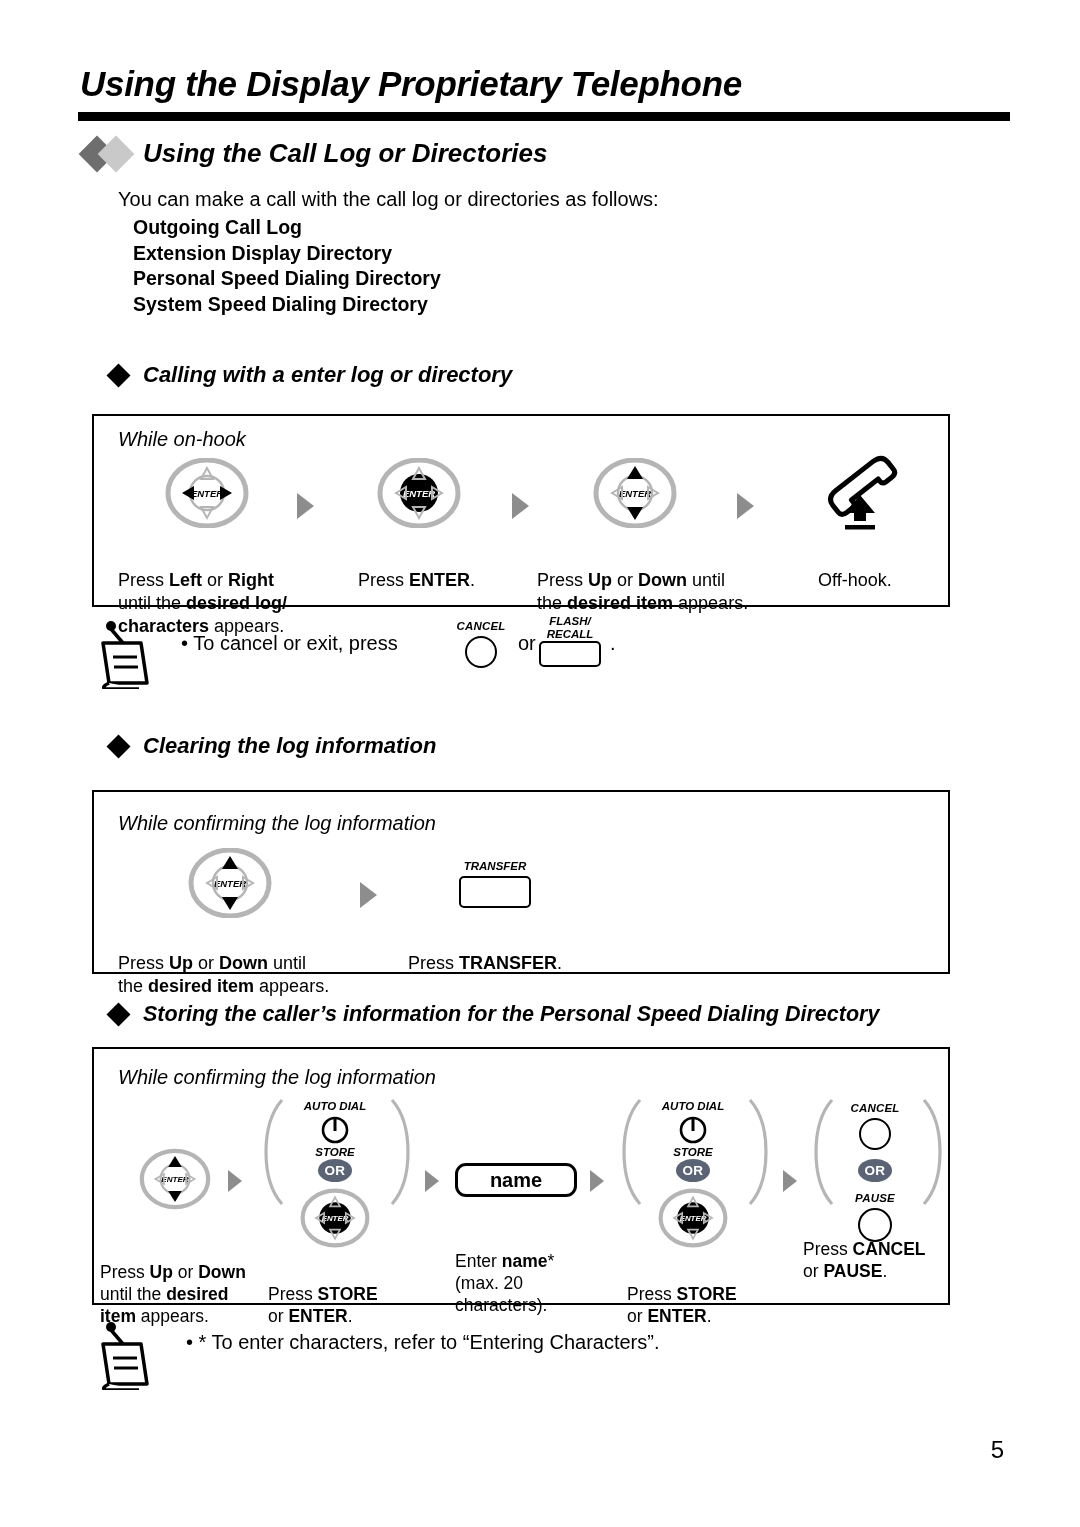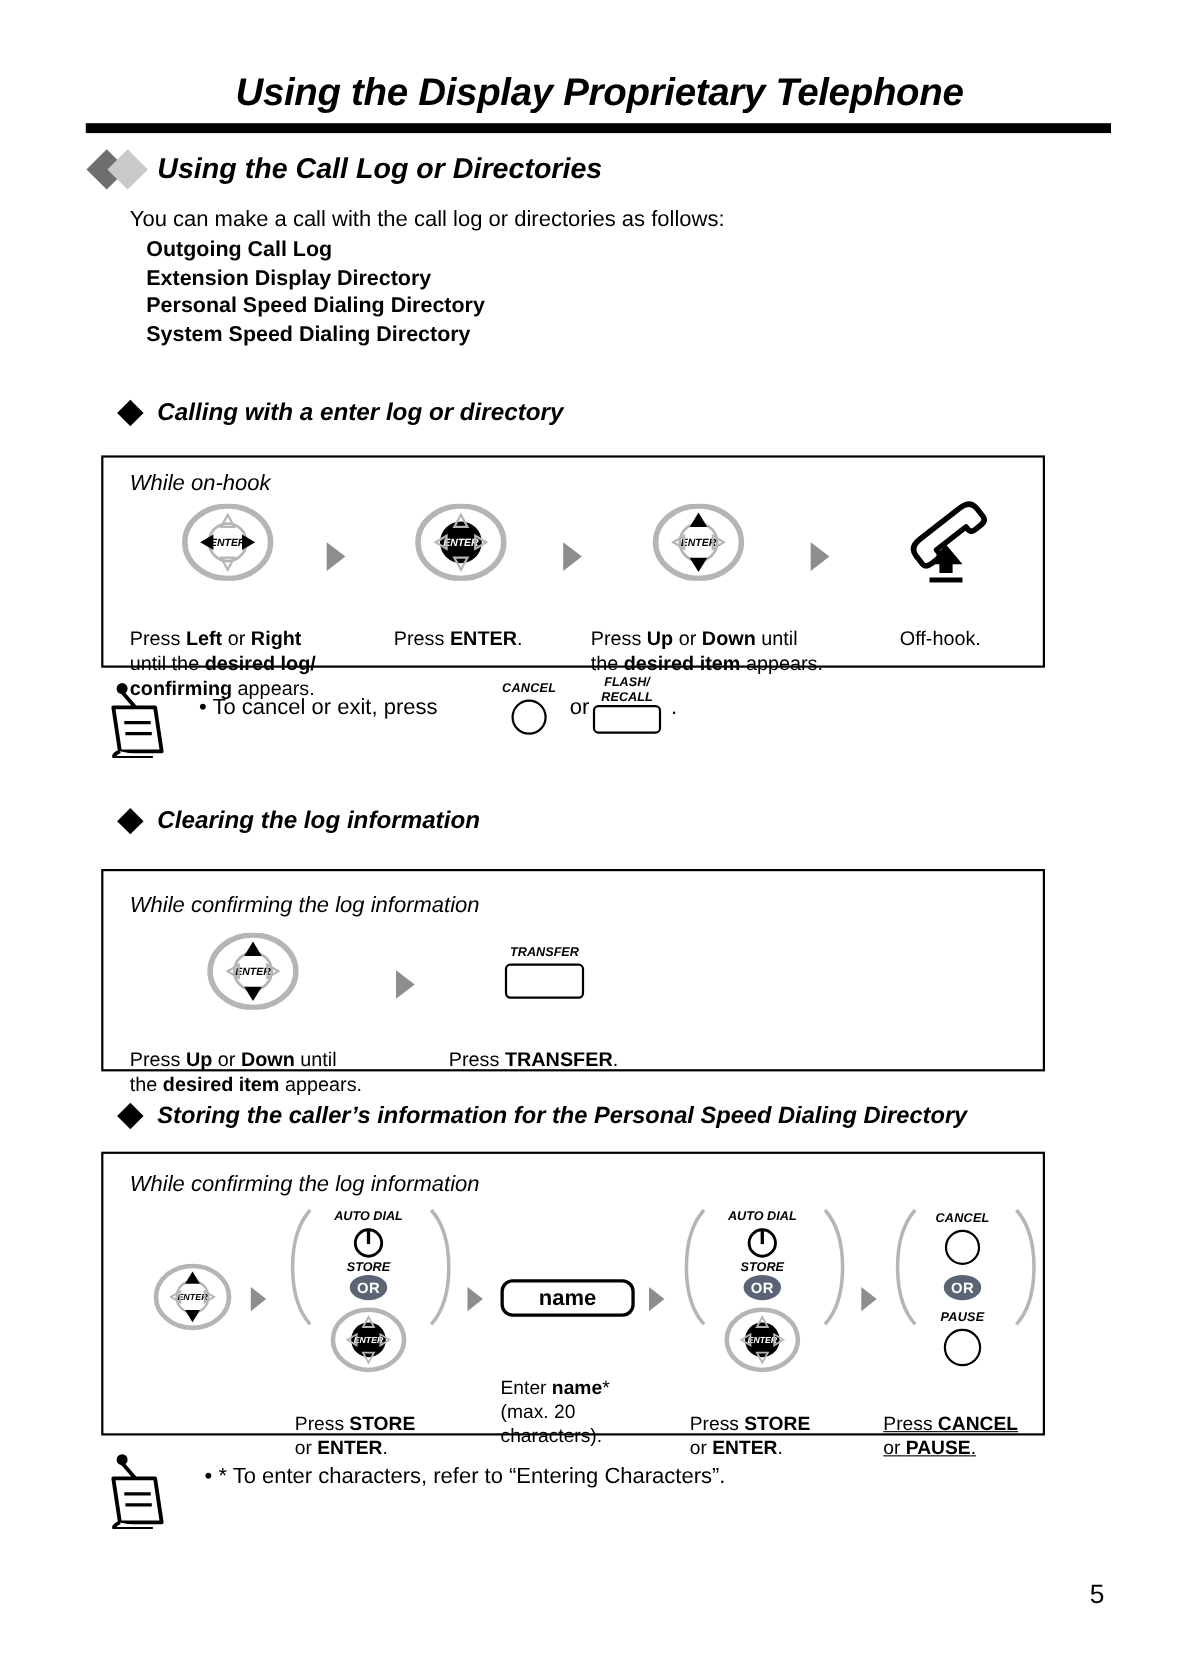--- a/index.html
+++ b/index.html
@@ -5,21 +5,21 @@
   html,body{margin:0;padding:0;background:#fff;}
   body{
     width:1080px;height:1527px;position:relative;overflow:hidden;
     font-family:"Liberation Sans", sans-serif;color:#000;
   }
   .page{position:absolute;inset:0;}
 
   
   .doc-title{
     position:absolute;left:80px;top:64px;width:930px;
-    text-align:center;
+    text-align:left;
     font-size:35px;font-weight:bold;font-style:italic;
     letter-spacing:-0.3px;
   }
   .title-rule{
     position:absolute;left:78px;top:112px;width:932px;height:9px;
     background:#000;
   }
 
   
   .sec1{position:absolute;left:84px;top:138px;display:flex;align-items:center;}
@@ -212,21 +212,21 @@
     <svg width="110" height="80" viewBox="0 0 110 80">
       <g transform="rotate(-38 55 34)">
         <path d="M18 26 q0 -10 12 -10 l46 0 q12 0 12 10 l0 9 q0 5 -7 5 l-6 0 q-5 0 -5 -4 l0 -3 -34 0 0 3 q0 4 -5 4 l-6 0 q-7 0 -7 -5 z" fill="#fff" stroke="#000" stroke-width="5" stroke-linejoin="round"></path>
       </g>
       <polygon points="48,40 33,58 42,58 42,66 54,66 54,58 63,58" fill="#000"></polygon>
       <rect x="33" y="70" width="30" height="4.5" fill="#000"></rect>
     </svg>
   </div>
 
   <div class="step-txt" style="left:118px;top:545px;width:205px;">
-    Press <b>Left</b> or <b>Right</b><br>until the <b>desired log/</b><br><b>confirming</b> appears.
+    Press <b>Left</b> or <b>Right</b><br>until the <b>desired log/</b><br><b>characters</b> appears.
   </div>
   <div class="step-txt" style="left:358px;top:545px;width:180px;">
     Press <b>ENTER</b>.
   </div>
   <div class="step-txt" style="left:537px;top:545px;width:250px;">
     Press <b>Up</b> or <b>Down</b> until<br>the <b>desired item</b> appears.
   </div>
   <div class="step-txt" style="left:818px;top:545px;width:140px;">
     Off-hook.
   </div>
@@ -397,30 +397,33 @@
   <div class="rbtn" style="left:838px;top:1102px;width:74px;height:50px;">
     <span class="lbl">CANCEL</span>
     <span class="circ" style="top:16px;width:28px;height:28px;"></span>
   </div>
   <div class="orb" style="left:858px;top:1159px;">OR</div>
   <div class="rbtn" style="left:838px;top:1192px;width:74px;height:52px;">
     <span class="lbl">PAUSE</span>
     <span class="circ" style="top:16px;width:30px;height:30px;"></span>
   </div>
 
+  <div class="step-txt sm" style="left:100px;top:1237px;width:160px;">
+    Press <b>Up</b> or <b>Down</b><br>until the <b>desired</b><br><b>item</b> appears.
+  </div>
   <div class="step-txt sm" style="left:268px;top:1259px;width:150px;">
     Press <b>STORE</b><br>or <b>ENTER</b>.
   </div>
   <div class="step-txt sm" style="left:455px;top:1226px;width:130px;">
     Enter <b>name</b>*<br>(max. 20<br>characters).
   </div>
   <div class="step-txt sm" style="left:627px;top:1259px;width:150px;">
     Press <b>STORE</b><br>or <b>ENTER</b>.
   </div>
-  <div class="step-txt sm" style="left:803px;top:1259px;width:155px;text-decoration:underline;">
+  <div class="step-txt sm" style="left:803px;top:1214px;width:155px;">
     Press <b>CANCEL</b><br>or <b>PAUSE</b>.
   </div>
 
   <div class="note" style="left:95px;top:1318px;">
     <svg width="62" height="72" viewBox="0 0 62 72">
       <circle cx="16" cy="9" r="5" fill="#000"></circle>
       <path d="M16 12 L40 40" stroke="#000" stroke-width="3.5" fill="none"></path>
       <path d="M8 26 L46 26 L52 66 L14 66 Z" fill="#fff" stroke="#000" stroke-width="3.5" stroke-linejoin="round"></path>
       <path d="M18 40 L42 40" stroke="#000" stroke-width="3"></path>
       <path d="M19 50 L43 50" stroke="#000" stroke-width="3"></path>

